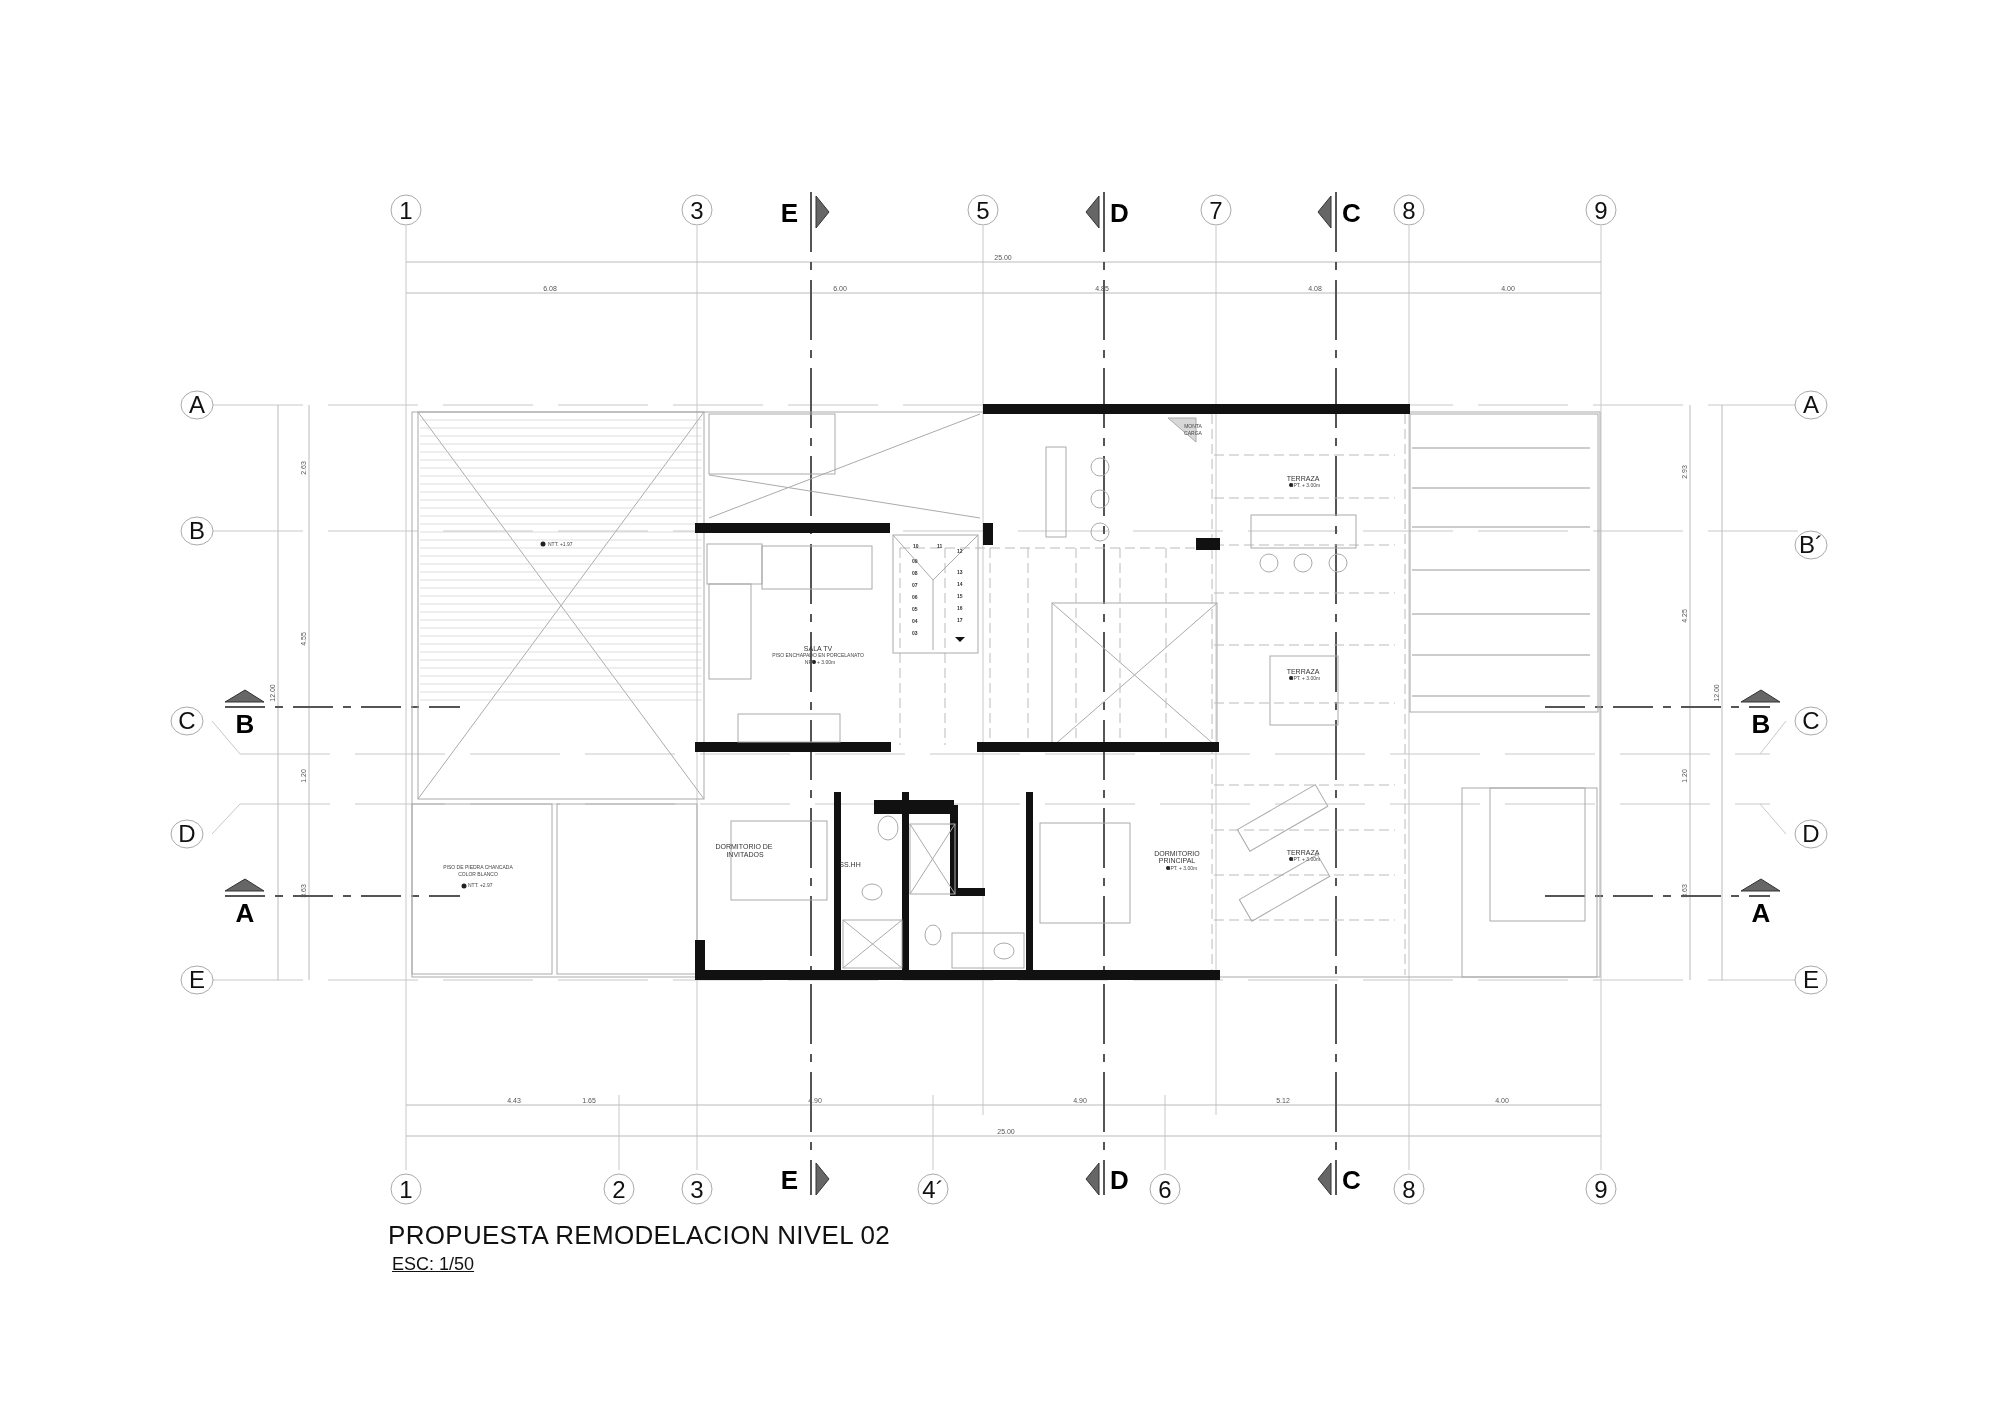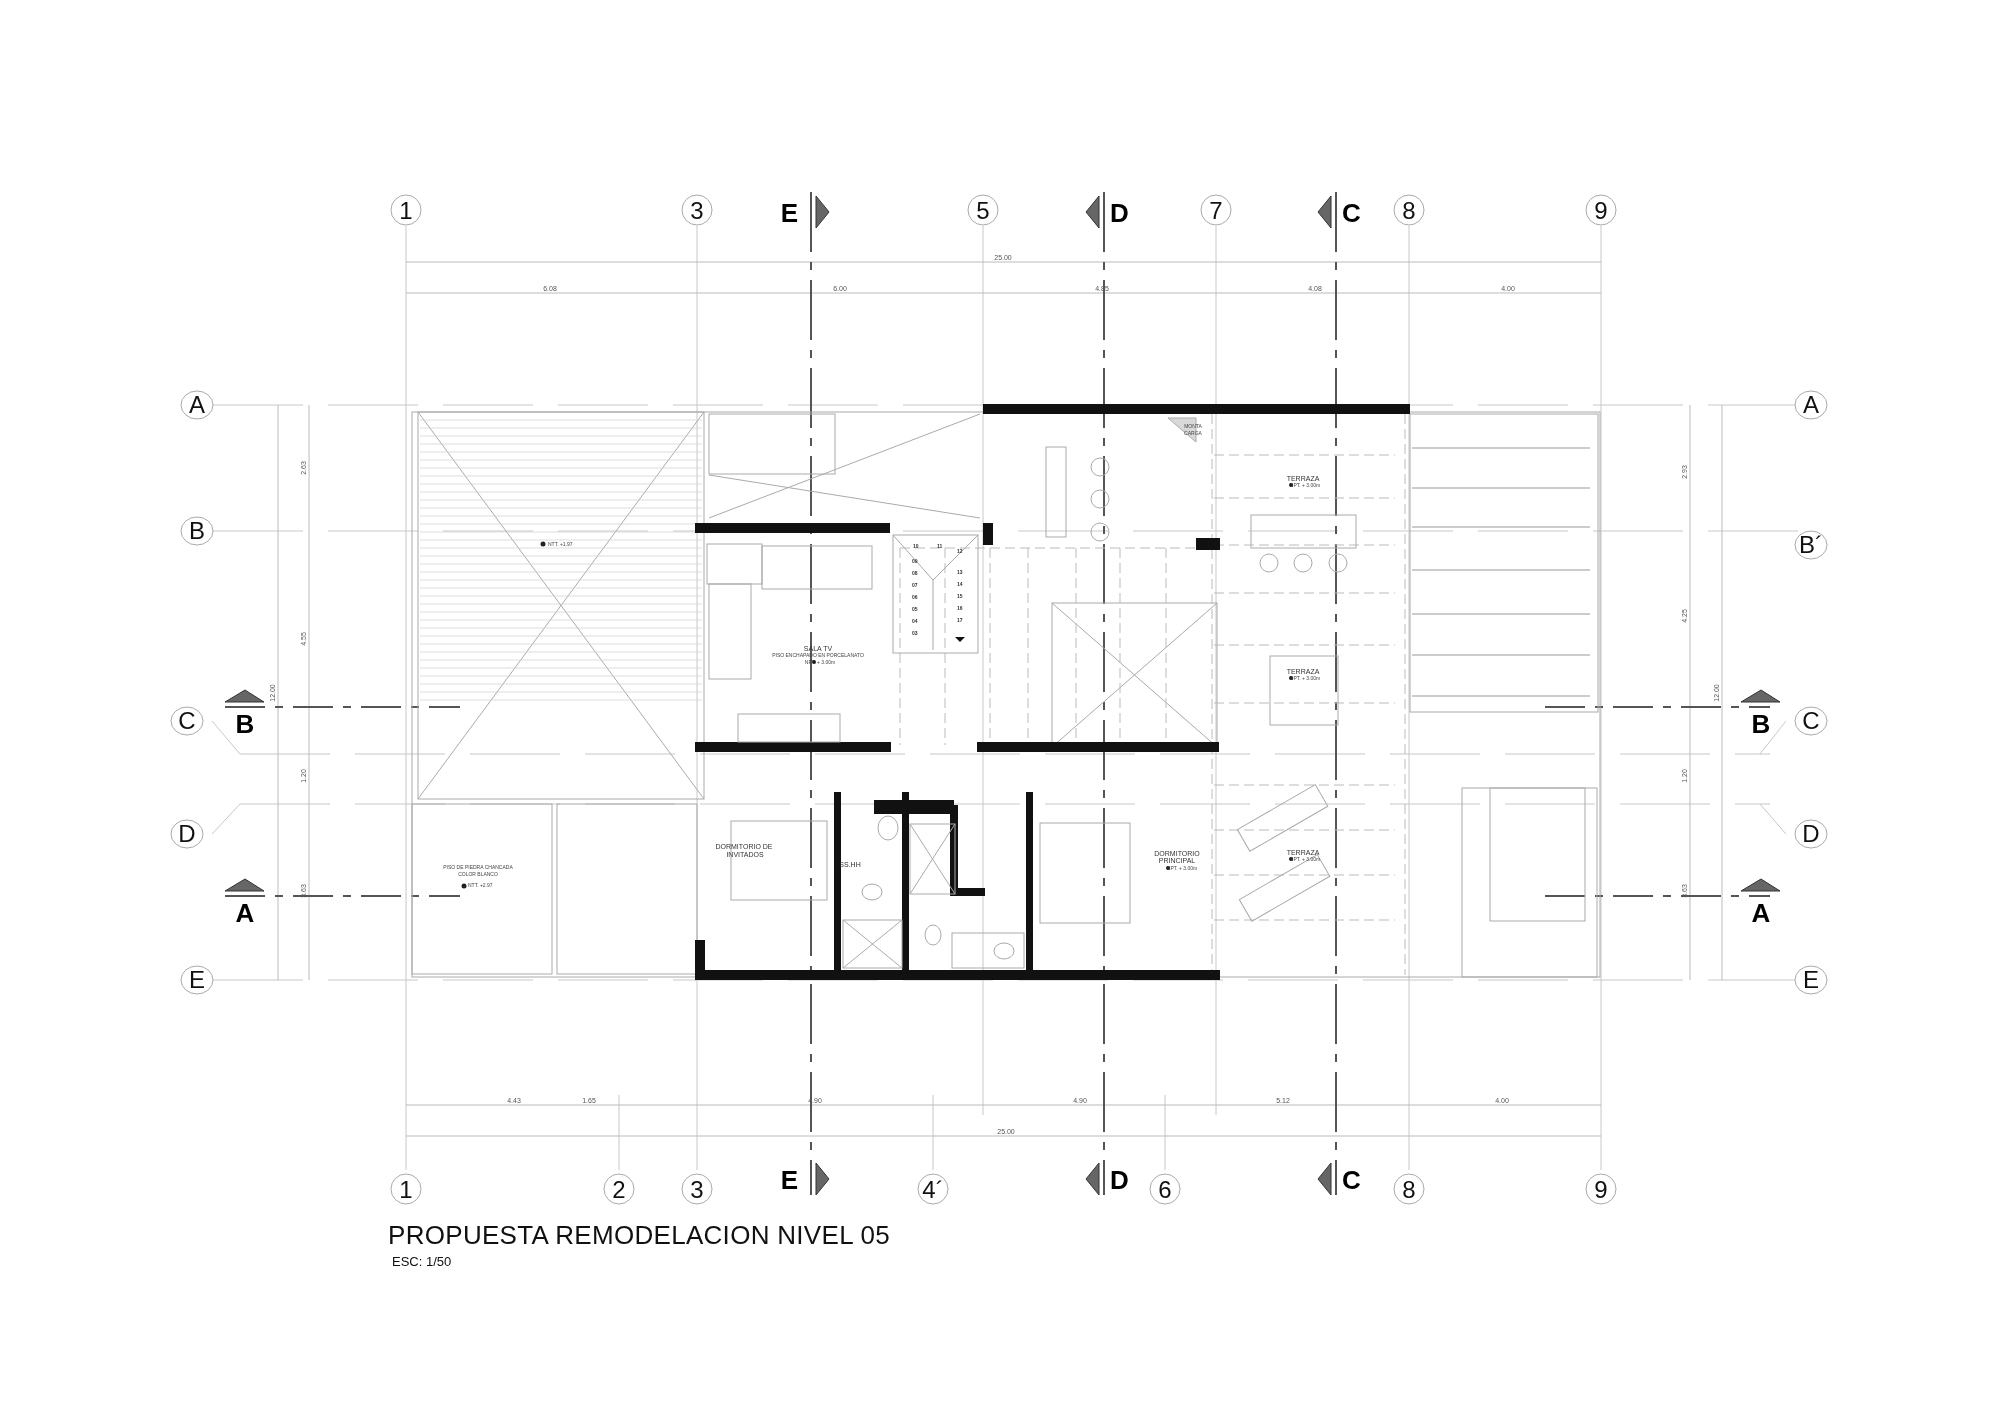--- a/index.html
+++ b/index.html
@@ -5,21 +5,21 @@
   html, body { margin: 0; padding: 0; background: #ffffff; }
   body { width: 2000px; height: 1413px; position: relative; overflow: hidden; font-family: "Liberation Sans", sans-serif; }
   #plan { position: absolute; left: 0; top: 0; width: 2000px; height: 1413px; }
   .grid-bubble-text { font-family: "Liberation Sans", sans-serif; font-size: 24px; fill: #111; }
   .section-letter { font-family: "Liberation Sans", sans-serif; font-weight: bold; font-size: 26px; fill: #000; }
   .dim-text { font-family: "Liberation Sans", sans-serif; font-size: 7px; fill: #555; }
   .room-label { font-family: "Liberation Sans", sans-serif; font-size: 7px; fill: #333; }
   .lvl-text { font-family: "Liberation Sans", sans-serif; font-size: 5px; fill: #444; }
   .stair-num { font-family: "Liberation Sans", sans-serif; font-size: 5px; fill: #333; font-weight: bold; }
   .title { position: absolute; left: 388px; top: 1220px; font-size: 26px; color: #111; letter-spacing: 0.3px; }
-  .scale { position: absolute; left: 392px; top: 1254px; font-size: 13px; color: #111; }
+  .scale { position: absolute; left: 392px; top: 1254px; font-size: 18px; color: #111; text-decoration: underline; }
 </style>
 </head>
 <body>
 
 <svg id="plan" width="2000" height="1413" viewBox="0 0 2000 1413" xmlns="http://www.w3.org/2000/svg">
 
   <g stroke="#c8c8c8" stroke-width="1" fill="none">
 
     <line x1="406" y1="226" x2="406" y2="1170"></line>
     <line x1="697" y1="226" x2="697" y2="1170"></line>
@@ -426,14 +426,14 @@
     <circle cx="543" cy="544" r="2.5"></circle>
     <circle cx="464" cy="886" r="2.5"></circle>
     <circle cx="814" cy="662" r="2"></circle>
     <circle cx="1168" cy="868" r="2"></circle>
     <circle cx="1291" cy="485" r="2"></circle>
     <circle cx="1291" cy="678" r="2"></circle>
     <circle cx="1291" cy="859" r="2"></circle>
   </g>
 </svg>
 
-<div class="title">PROPUESTA REMODELACION NIVEL 05</div>
+<div class="title">PROPUESTA REMODELACION NIVEL 02</div>
 <div class="scale">ESC: 1/50</div>
 
 </body></html>

